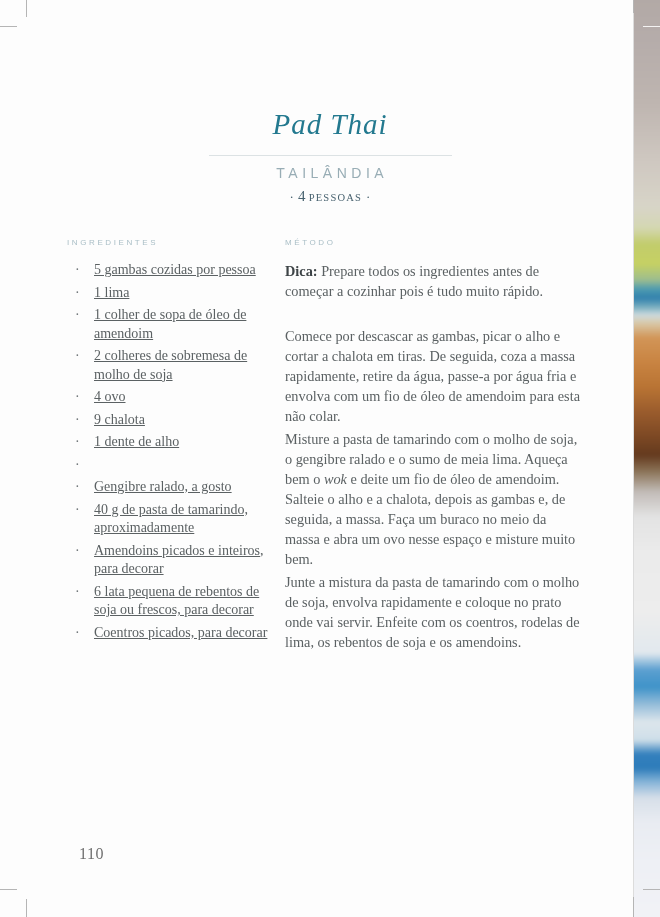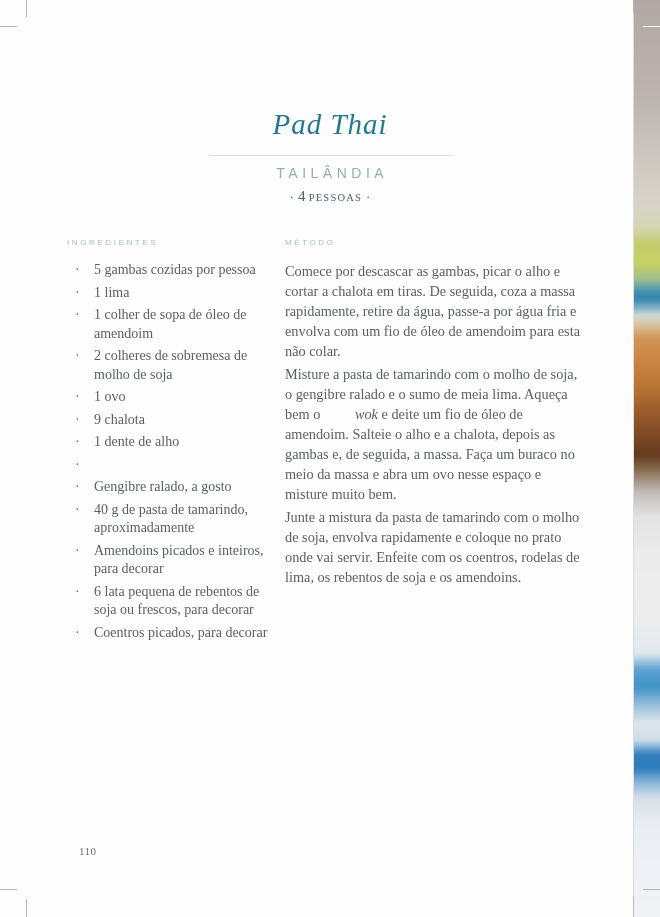--- a/index.html
+++ b/index.html
@@ -50,31 +50,31 @@
     font-family:"Liberation Sans",sans-serif;font-size:8px;font-weight:400;
     letter-spacing:2.6px;color:var(--colheader,#a9bec6);margin:0 0 14px 0;
   }
   .ingredients{position:absolute;left:67px;top:238px;width:206px;}
   .ingredients ul{list-style:none;margin:0;padding:0;}
   .ingredients li{
     display:flex;margin:0 0 4px 0;
     font-size:14px;line-height:18.5px;color:var(--body,#5b6163);
   }
   .ingredients .bullet{flex:0 0 27px;box-sizing:border-box;padding-left:8px;color:#6f7578;}
-  .ingredients .itext{flex:1;}
+  .ingredients .itext{flex:1;text-decoration:underline;}
   .method{position:absolute;left:285px;top:238px;width:299px;}
   .method p{
     margin:0 0 3px 0;font-size:14.3px;line-height:20px;color:var(--body,#5b6163);
   }
   .method p.tip{margin-bottom:25px;}
   .method p.tip b{color:#3e4447;}
-  .method em{font-style:italic;margin-left:31px;}
+  .method em{font-style:italic;}
   
   .page-number{
-    position:absolute;left:79px;top:845px;font-size:11px;letter-spacing:.5px;
+    position:absolute;left:79px;top:845px;font-size:16px;letter-spacing:.5px;
     color:#6f6f6f;
   }
 </style>
 </head>
 <body>
 
 <div class="page">
 
   <div class="crop v" style="left:26px;top:0;height:17px;"></div>
   <div class="crop h" style="left:0;top:26px;width:17px;"></div>
@@ -111,21 +111,21 @@
         <li>
           <span class="bullet">·</span>
           <span class="itext">1 colher de sopa de óleo de amendoim</span>
         </li>
         <li>
           <span class="bullet">·</span>
           <span class="itext">2 colheres de sobremesa de molho de soja</span>
         </li>
         <li>
           <span class="bullet">·</span>
-          <span class="itext">1 ovo</span>
+          <span class="itext">4 ovo</span>
         </li>
         <li>
           <span class="bullet">·</span>
           <span class="itext">9 chalota</span>
         </li>
         <li>
           <span class="bullet">·</span>
           <span class="itext">1 dente de alho</span>
         </li>
         <li>
@@ -149,19 +149,20 @@
         </li>
         <li>
           <span class="bullet">·</span>
           <span class="itext">Coentros picados, para decorar</span>
         </li>
       </ul>
   </aside>
 
   <section class="method">
     <h2 class="col-header">MÉTODO</h2>
+    <p class="tip"><b>Dica:</b> <span>Prepare todos os ingredientes antes de começar a cozinhar pois é tudo muito rápido.</span></p>
     <p>Comece por descascar as gambas, picar o alho e cortar a chalota em tiras. De seguida, coza a massa rapidamente, retire da água, passe-a por água fria e envolva com um fio de óleo de amendoim para esta não colar.</p>
     <p><span>Misture a pasta de tamarindo com o molho de soja, o gengibre ralado e o sumo de meia lima. Aqueça bem o </span><em>wok</em><span> e deite um fio de óleo de amendoim. Salteie o alho e a chalota, depois as gambas e, de seguida, a massa. Faça um buraco no meio da massa e abra um ovo nesse espaço e misture muito bem.</span></p>
     <p>Junte a mistura da pasta de tamarindo com o molho de soja, envolva rapidamente e coloque no prato onde vai servir. Enfeite com os coentros, rodelas de lima, os rebentos de soja e os amendoins.</p>
   </section>
 
   <div class="page-number">110</div>
 </div>
 
 </body></html>

